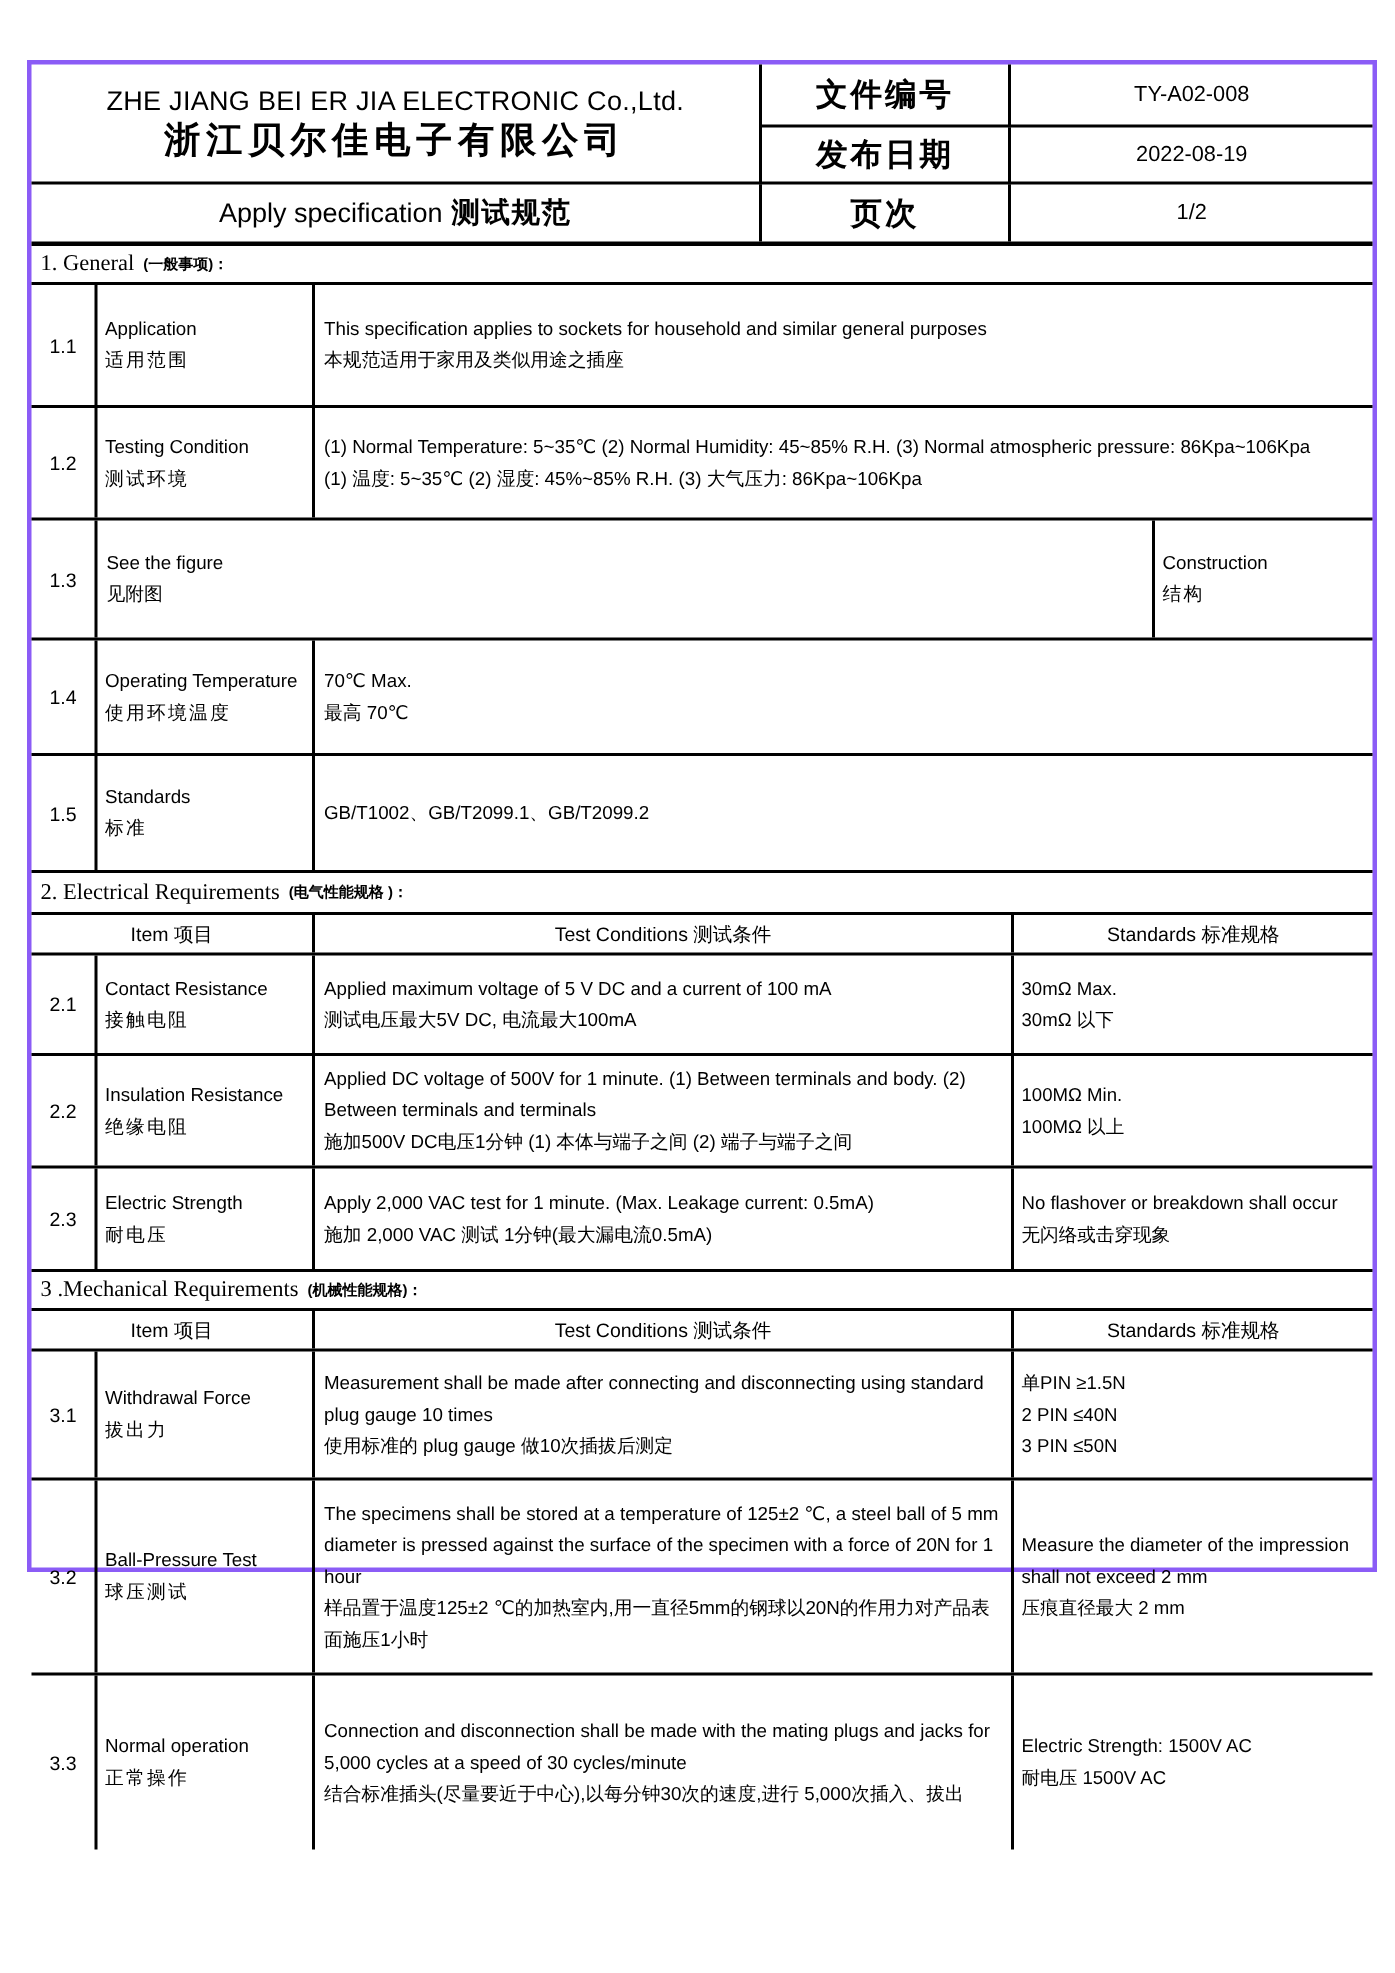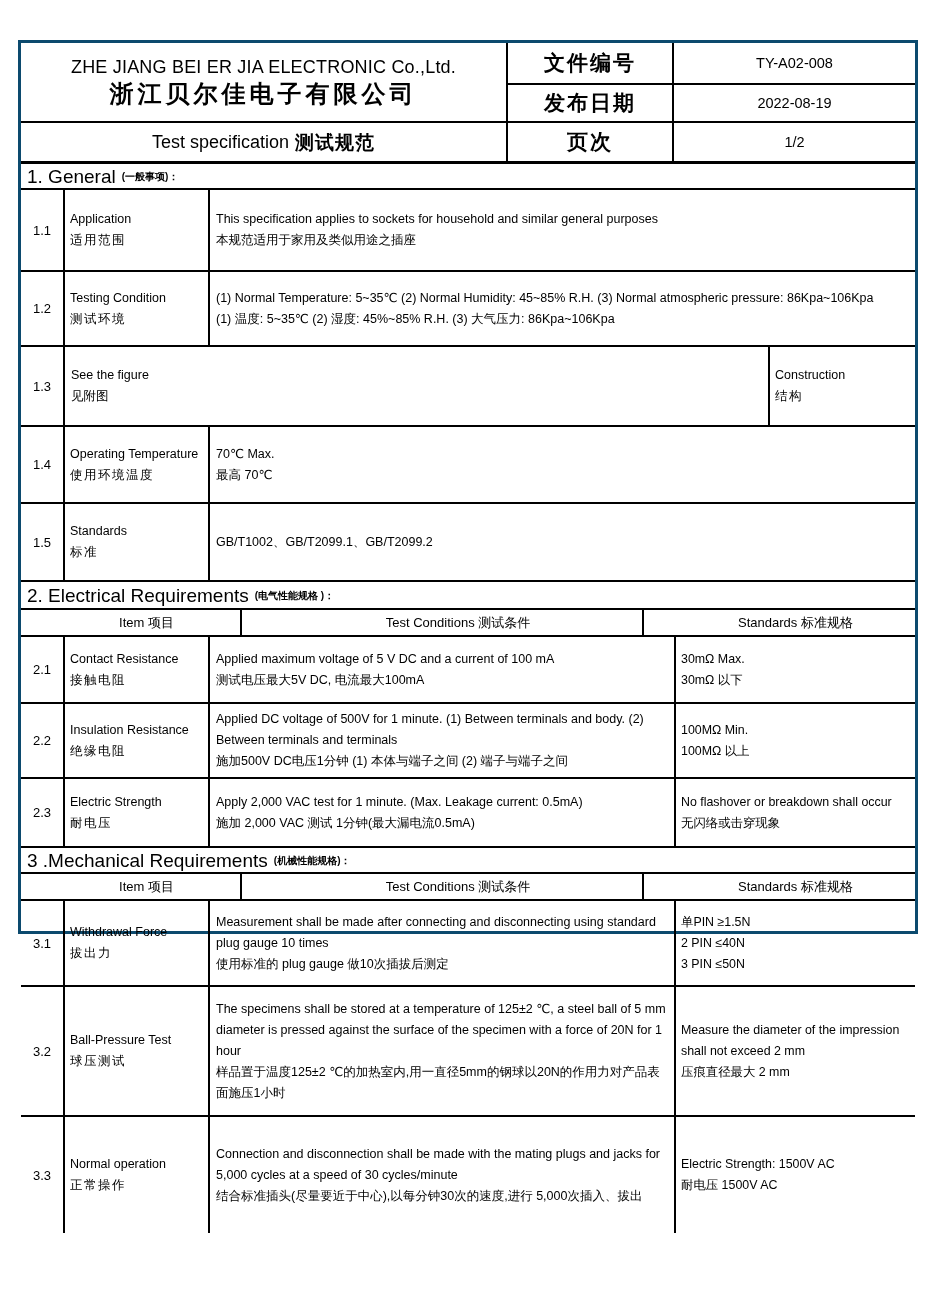--- a/index.html
+++ b/index.html
@@ -3,22 +3,22 @@
 <meta charset="utf-8">
 <style>
   html,body{margin:0;padding:0;background:#ffffff;}
   body{
     width:930px;height:1315px;position:relative;
     font-family:"Liberation Sans","DejaVu Sans",sans-serif;
     color:#000;
     -webkit-font-smoothing:antialiased;
   }
   .doc{
-    position:absolute;left:18px;top:40px;width:900px;height:894px;
-    border:3px solid #0c4a6e;box-sizing:border-box;background:#fff;
+    position:absolute;left:18px;top:40px;width:900px;height:1008px;
+    border:3px solid #8b5cf6;box-sizing:border-box;background:#fff;
   }
   
   .hdr{
     display:grid;
     grid-template-columns:487px 166px 1fr;
     grid-template-rows:42px 38px 38px;
     border-bottom:3px solid #000;
   }
   .hdr .cell{box-sizing:border-box;display:flex;align-items:center;justify-content:center;}
   .company{grid-column:1;grid-row:1/3;border-right:2px solid #000;border-bottom:2px solid #000;flex-direction:column;}
@@ -38,26 +38,26 @@
   .num{width:44px;align-items:center;font-size:13px;}
   .item{width:145px;padding:2px 3px 2px 5px;font-size:12.5px;}
   .item .zh{letter-spacing:1.5px;}
   .cond{flex:1;padding:2px 4px 2px 6px;font-size:12.5px;}
   .std{width:239px;padding:2px 3px 2px 5px;font-size:12.4px;}
   .en,.zh,.ln{line-height:21px;}
   
   .band{display:flex;align-items:center;padding-left:6px;box-sizing:border-box;border-bottom:2px solid #000;}
   .model{height:27px;font-size:15.5px;font-weight:bold;}
   .sec{height:26px;gap:6px;}
-  .sec .en{font-size:19px;}
+  .sec .en{font-size:15px;font-family:Liberation Serif, serif;}
   .sec .zh{font-size:10px;font-weight:bold;}
   .sec2{height:28px;align-items:center;}
   
   .cols{display:flex;height:27px;border-bottom:2px solid #000;box-sizing:border-box;font-size:13px;}
-  .cols .c{justify-content:center;align-items:center;flex-direction:row;margin-left:32px;}
+  .cols .c{justify-content:center;align-items:center;flex-direction:row;}
   .col-item{width:189px;}
   .col-cond{flex:1;}
   .col-std{width:239px;}
   
   .h82{height:82px}.h75{height:75px}.h80{height:80px}.h77{height:77px}.h78{height:78px}
   .h67{height:67px}.h73{height:75px}.h69{height:69px}
   .h86{height:86px}.h130{height:130px}.h116{height:116px}
 </style>
 </head>
 <body>
@@ -67,21 +67,21 @@
   <div class="hdr">
     <div class="cell company">
       <div class="en">ZHE JIANG BEI ER JIA ELECTRONIC Co.,Ltd.</div>
       <div class="zh">浙江贝尔佳电子有限公司</div>
     </div>
     <div class="cell hlab bb2">文件编号</div>
     <div class="cell hval bb2">TY-A02-008</div>
     <div class="cell hlab bb2">发布日期</div>
     <div class="cell hval bb2">2022-08-19</div>
     <div class="cell title-cell">
-      <span class="en">Test specification</span>
+      <span class="en">Apply specification</span>
       <span class="zh">测试规范</span>
     </div>
     <div class="cell hlab">页次</div>
     <div class="cell hval">1/2</div>
   </div>
 
 
   <div class="band sec">
     <span class="en">1. General</span>
     <span class="zh">(一般事项)：</span>

